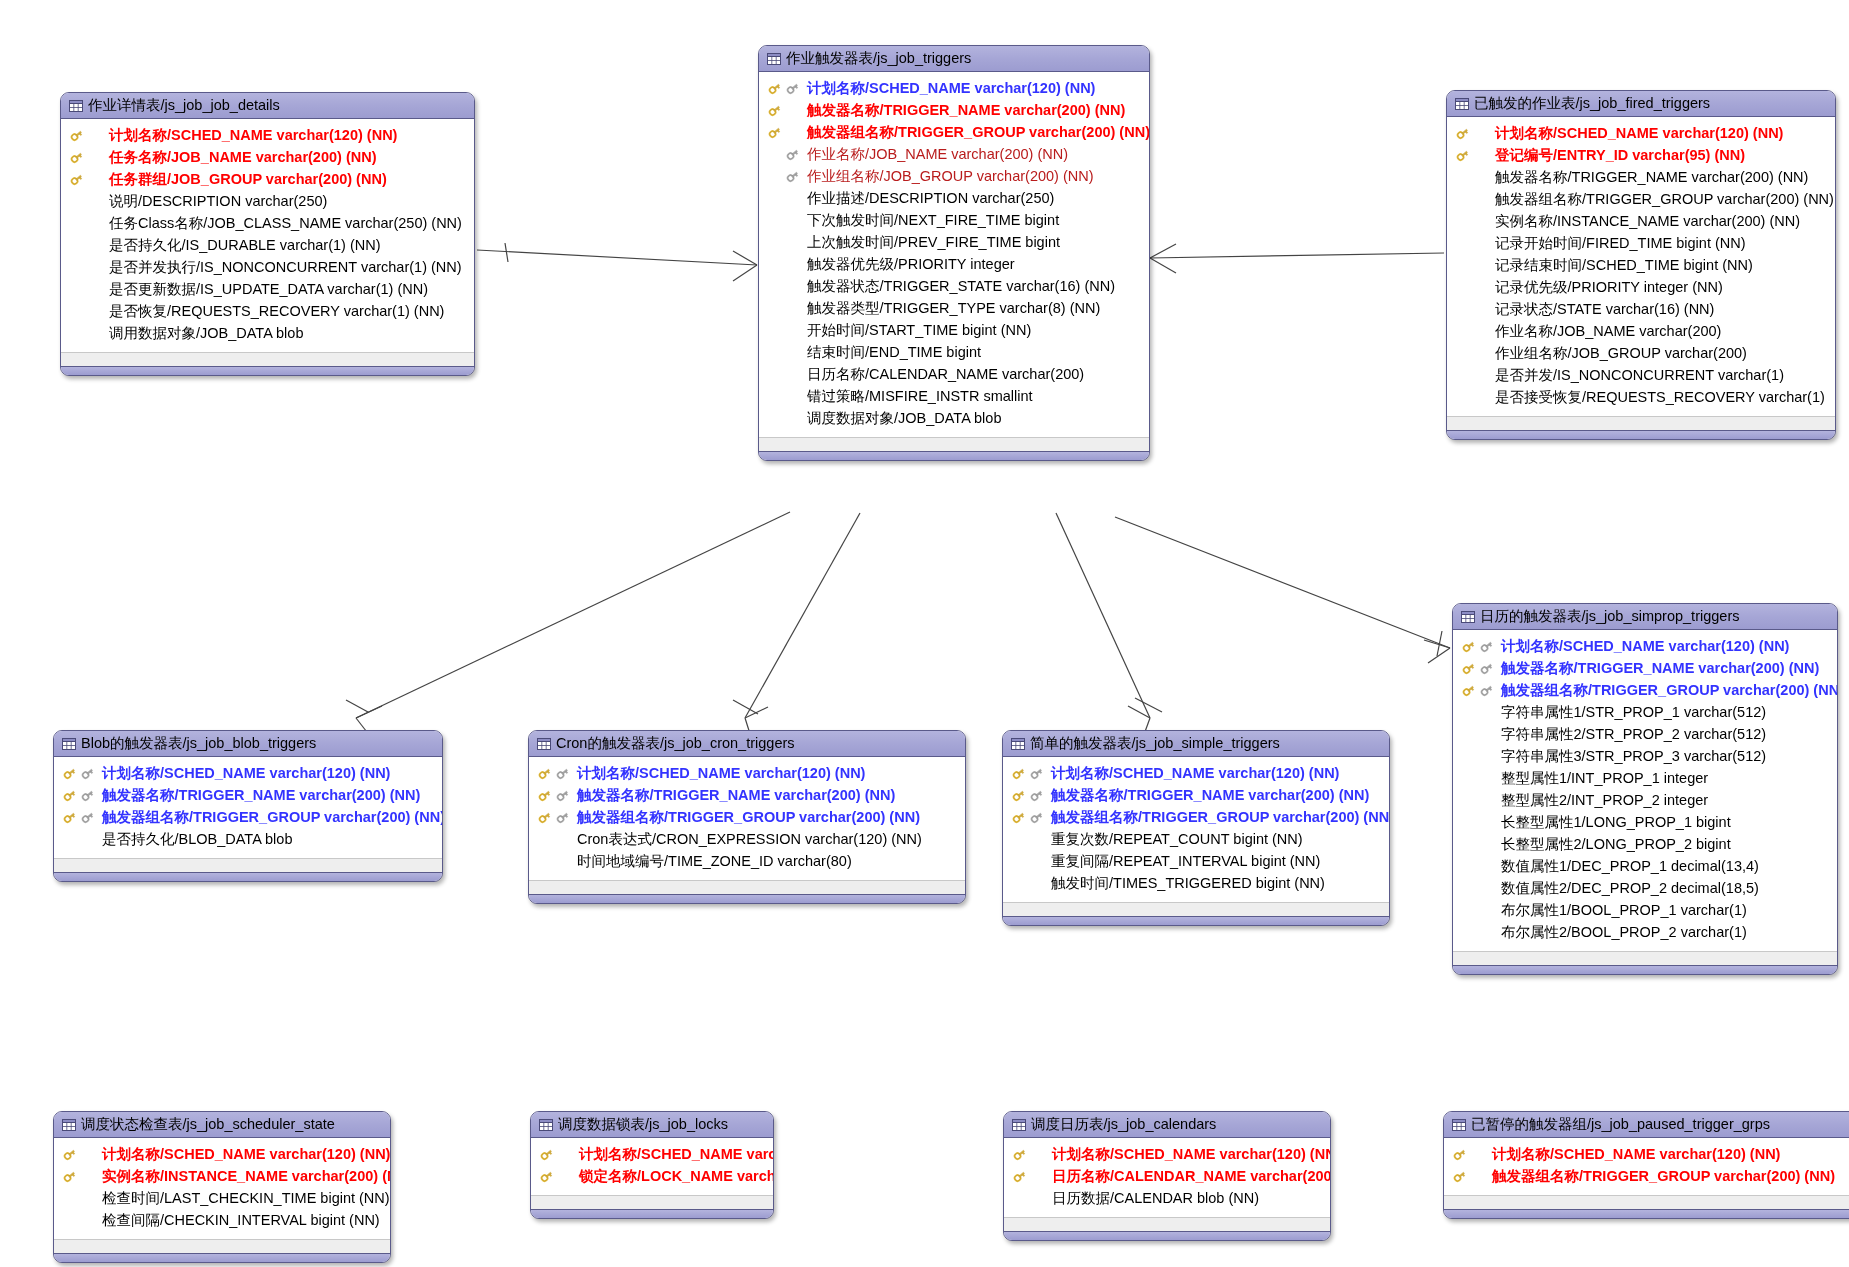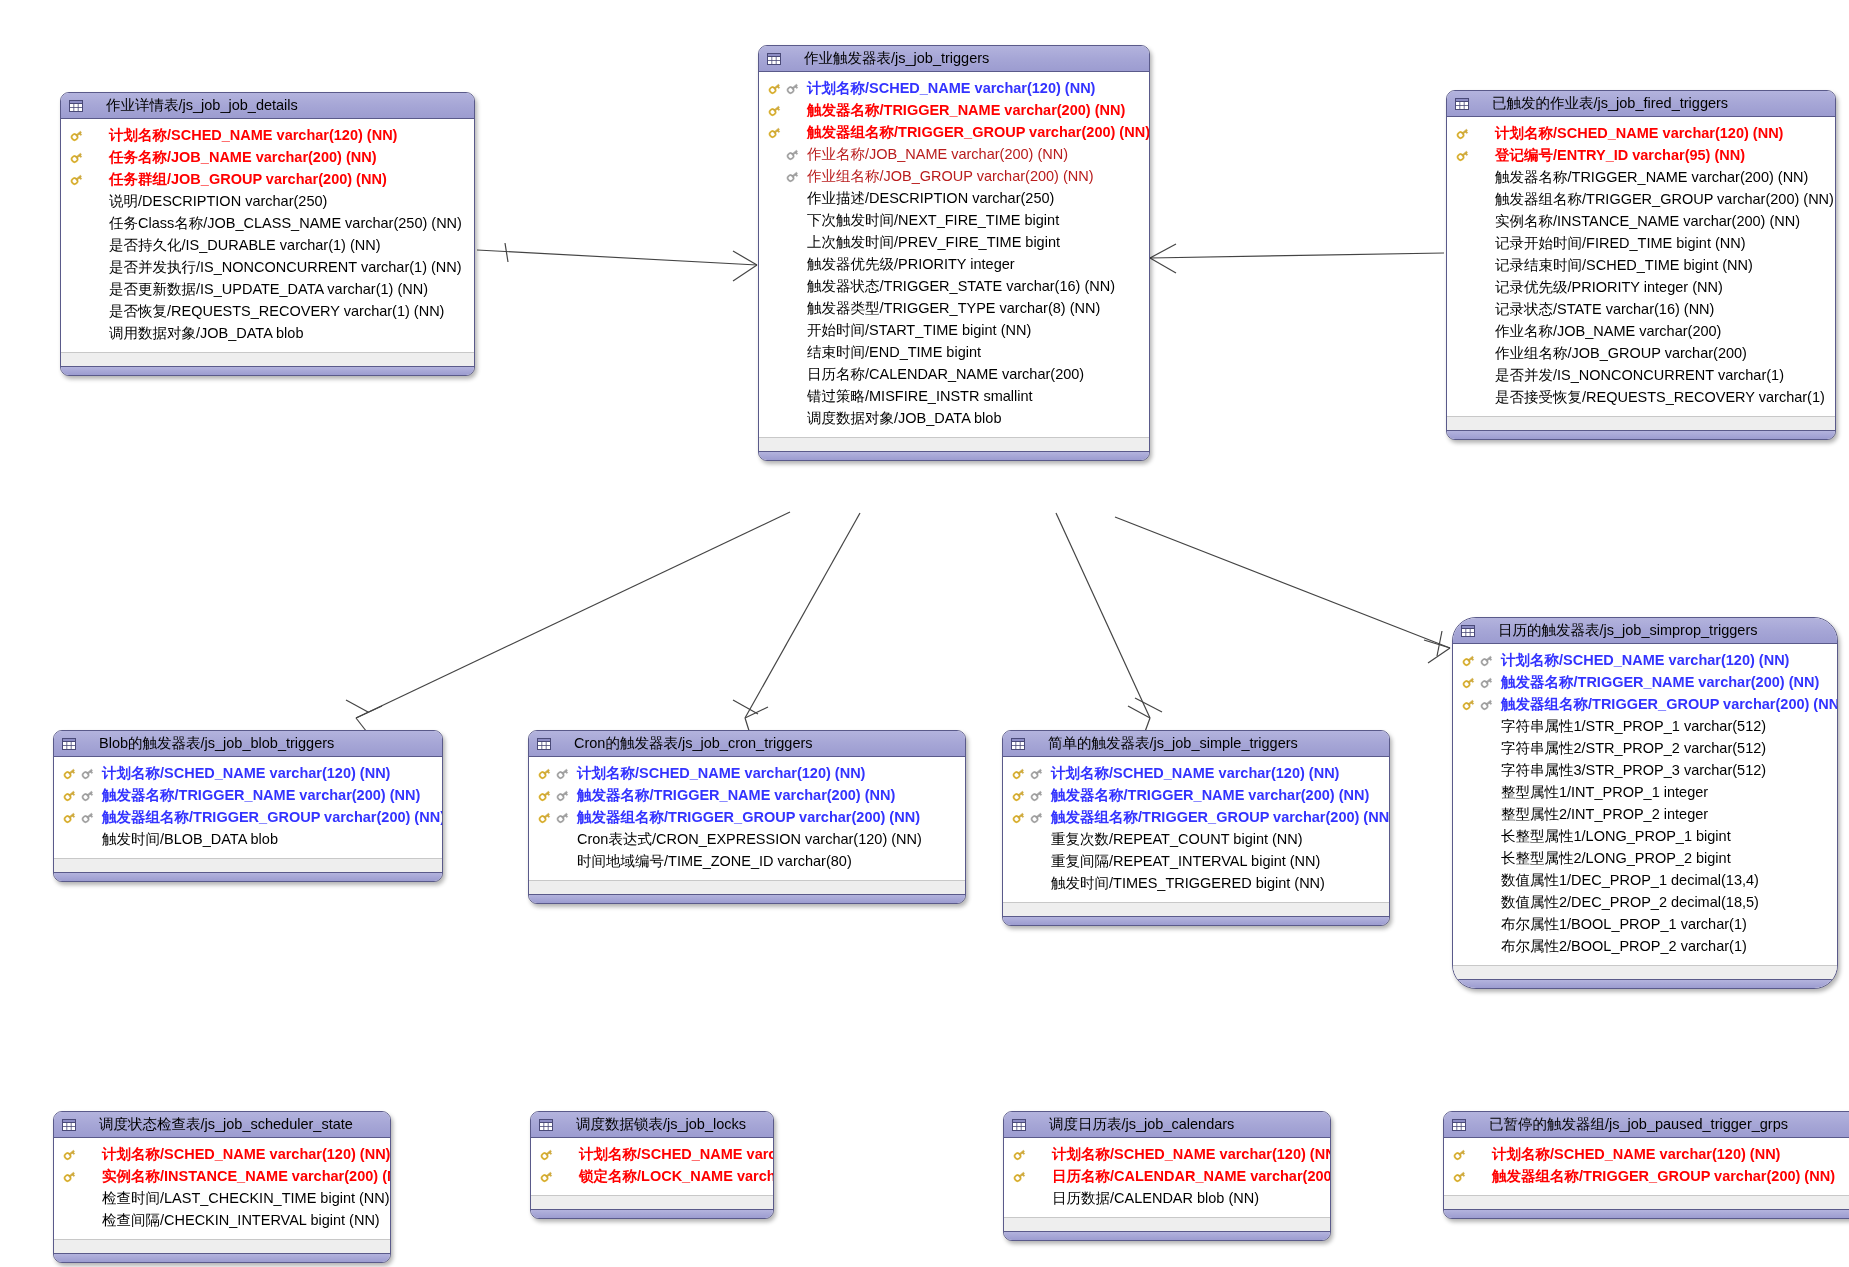--- a/index.html
+++ b/index.html
@@ -38,21 +38,21 @@
     overflow: hidden;
     box-sizing: border-box;
   }
   .entity-header {
     background: linear-gradient(to bottom, #b3b3dd 0%, #a6a6d6 50%, #9c9cd0 100%);
     border-bottom: 1px solid #5a5a8a;
     height: 25px;
     display: flex;
     align-items: center;
     padding: 0 8px;
-    gap: 23px;
+    gap: 5px;
   }
   .table-icon {
     width: 14px;
     height: 12px;
     flex: 0 0 auto;
     display: block;
   }
   .entity-title {
     font-size: 14.5px;
     color: #000000;
@@ -478,21 +478,21 @@
         </div>
         <div class="attr-row">
           <span class="keyslot"></span>
           <span class="keyslot"></span>
           <span class="attr-label c-black">是否接受恢复/REQUESTS_RECOVERY varchar(1)</span>
         </div>
       </div>
       <div class="entity-footer"></div>
       <div class="entity-footer2"></div>
     </div>
-    <div class="entity" style="left: 1452px; top: 617px; width: 386px; border-radius: 24px;">
+    <div class="entity" style="left: 1452px; top: 603px; width: 386px;">
       <div class="entity-header">
         <span>
           <svg class="table-icon" viewBox="0 0 14 12" xmlns="http://www.w3.org/2000/svg">
             <rect x="0.5" y="0.5" width="13" height="11" fill="#ffffff" stroke="#4a4a78"></rect>
             <rect x="0.5" y="0.5" width="13" height="3" fill="#8d8dc4" stroke="#4a4a78"></rect>
             <line x1="4.8" y1="3.5" x2="4.8" y2="11.5" stroke="#4a4a78" stroke-width="0.8"></line>
             <line x1="9.2" y1="3.5" x2="9.2" y2="11.5" stroke="#4a4a78" stroke-width="0.8"></line>
             <line x1="0.5" y1="7.5" x2="13.5" y2="7.5" stroke="#4a4a78" stroke-width="0.8"></line>
           </svg>
         </span>
@@ -706,21 +706,21 @@
                 <rect x="6.6" y="6.2" width="6.6" height="1.7" fill="#a9a9a9" stroke="#7d7d7d" stroke-width="0.4"></rect>
                 <rect x="10.4" y="7.6" width="1.5" height="2.3" fill="#a9a9a9" stroke="#7d7d7d" stroke-width="0.4"></rect>
               </g>
             </svg>
           </span>
           <span class="attr-label c-blue">触发器组名称/TRIGGER_GROUP varchar(200) (NN)</span>
         </div>
         <div class="attr-row">
           <span class="keyslot"></span>
           <span class="keyslot"></span>
-          <span class="attr-label c-black">触发时间/BLOB_DATA blob</span>
+          <span class="attr-label c-black">是否持久化/BLOB_DATA blob</span>
         </div>
       </div>
       <div class="entity-footer"></div>
       <div class="entity-footer2"></div>
     </div>
     <div class="entity" style="left: 528px; top: 730px; width: 438px;">
       <div class="entity-header">
         <span>
           <svg class="table-icon" viewBox="0 0 14 12" xmlns="http://www.w3.org/2000/svg">
             <rect x="0.5" y="0.5" width="13" height="11" fill="#ffffff" stroke="#4a4a78"></rect>

